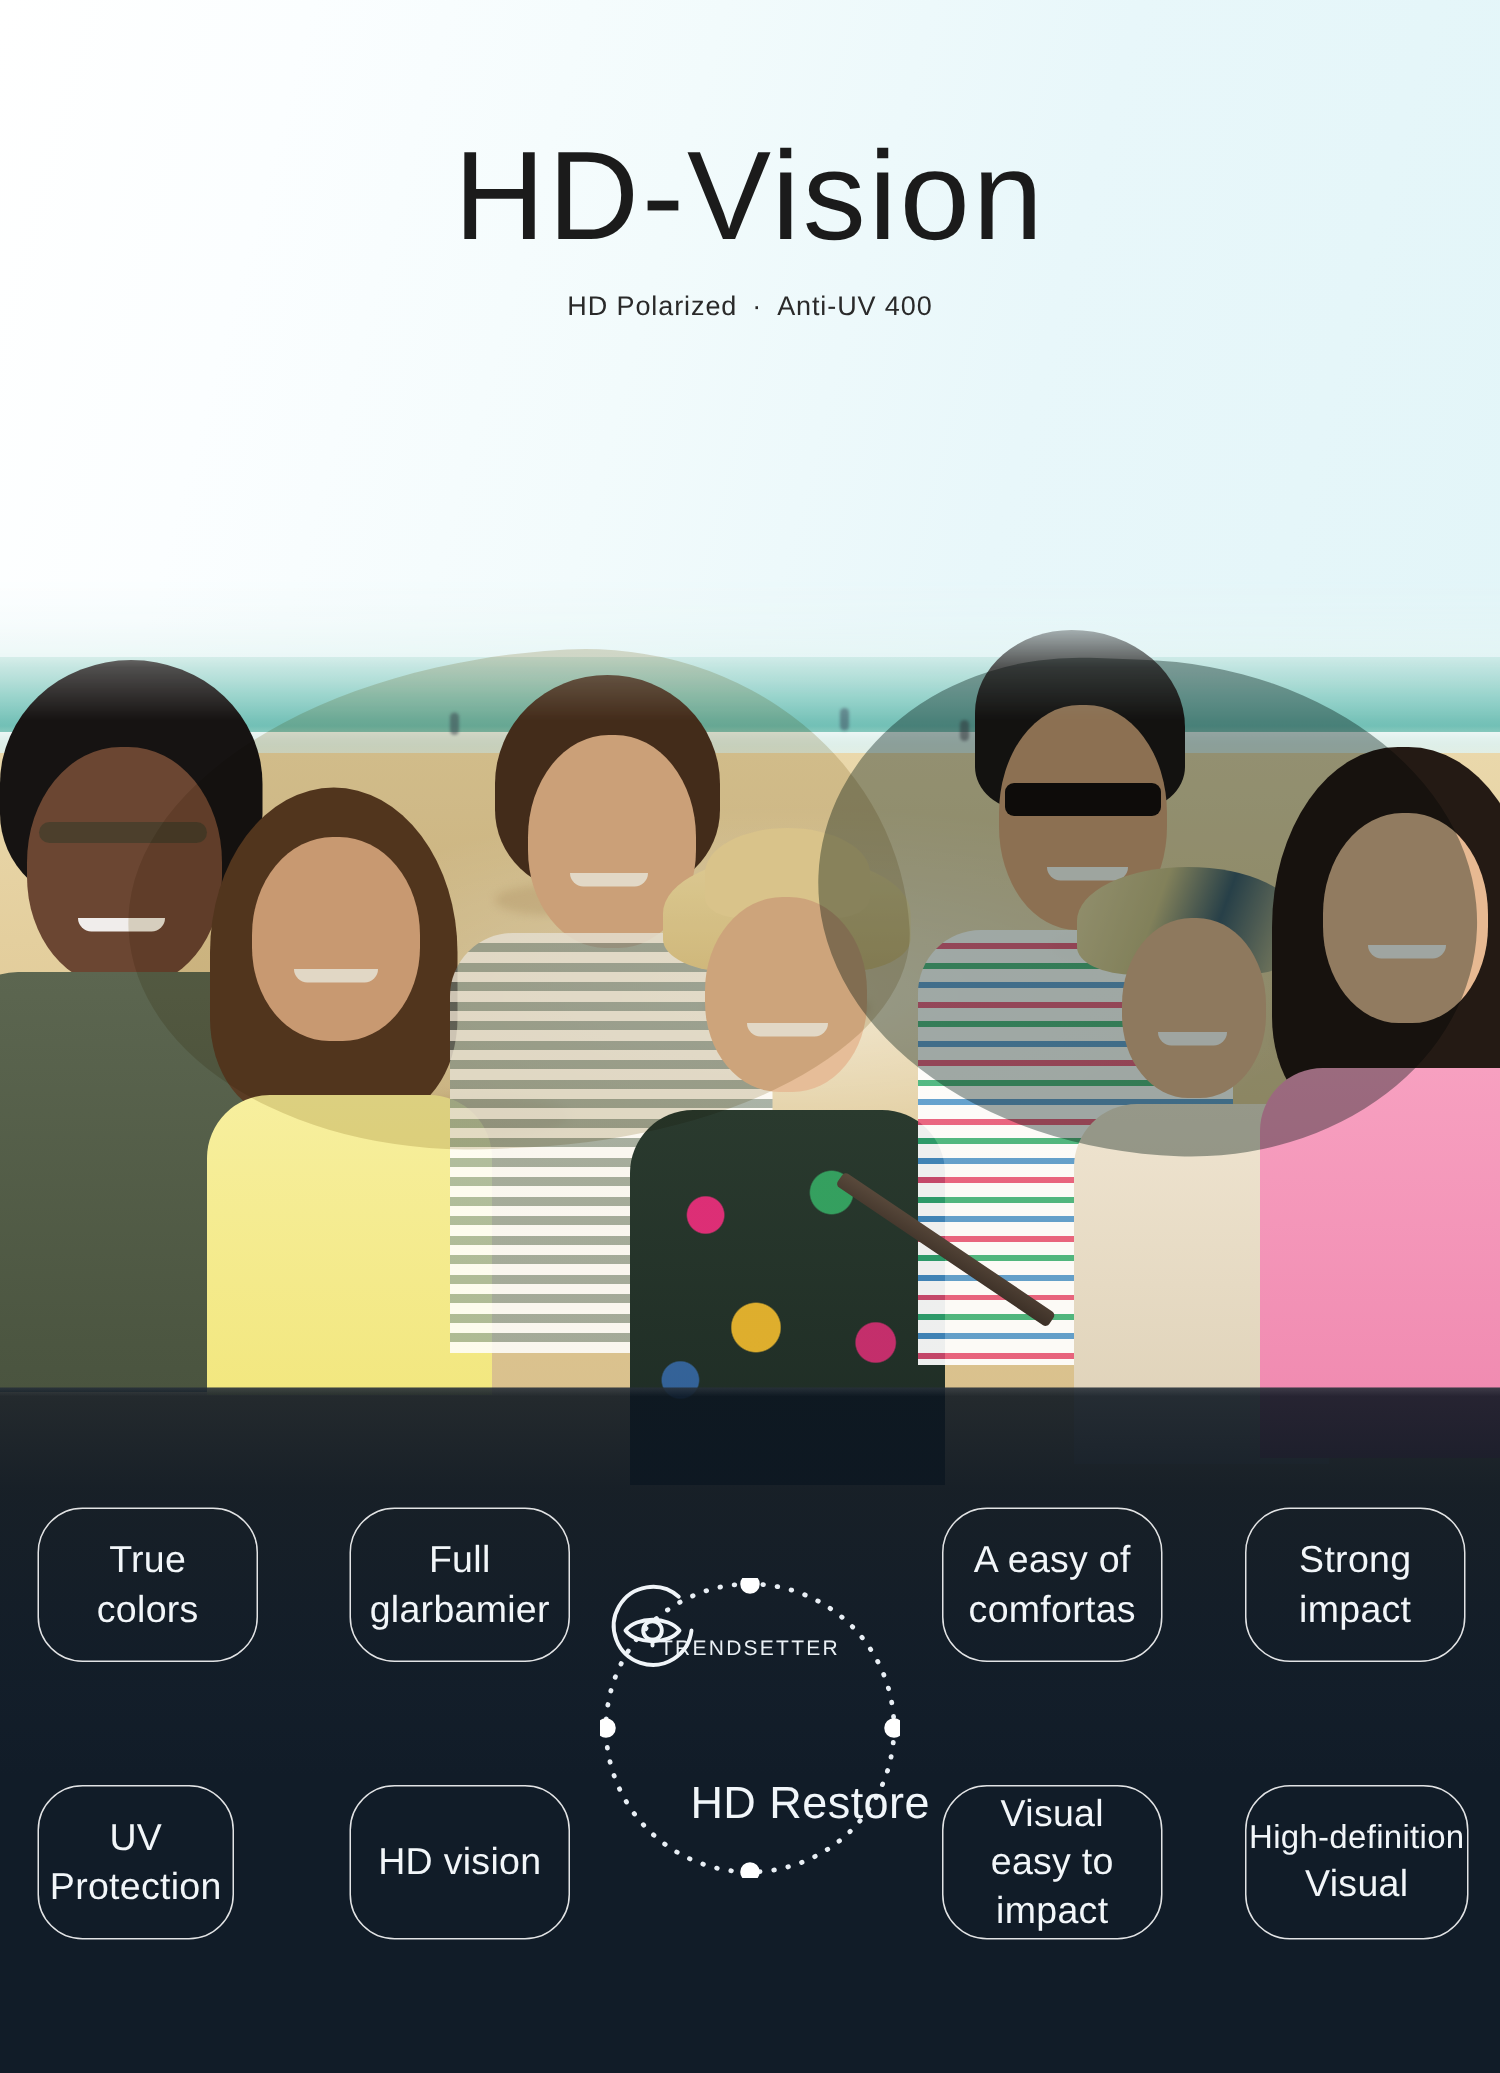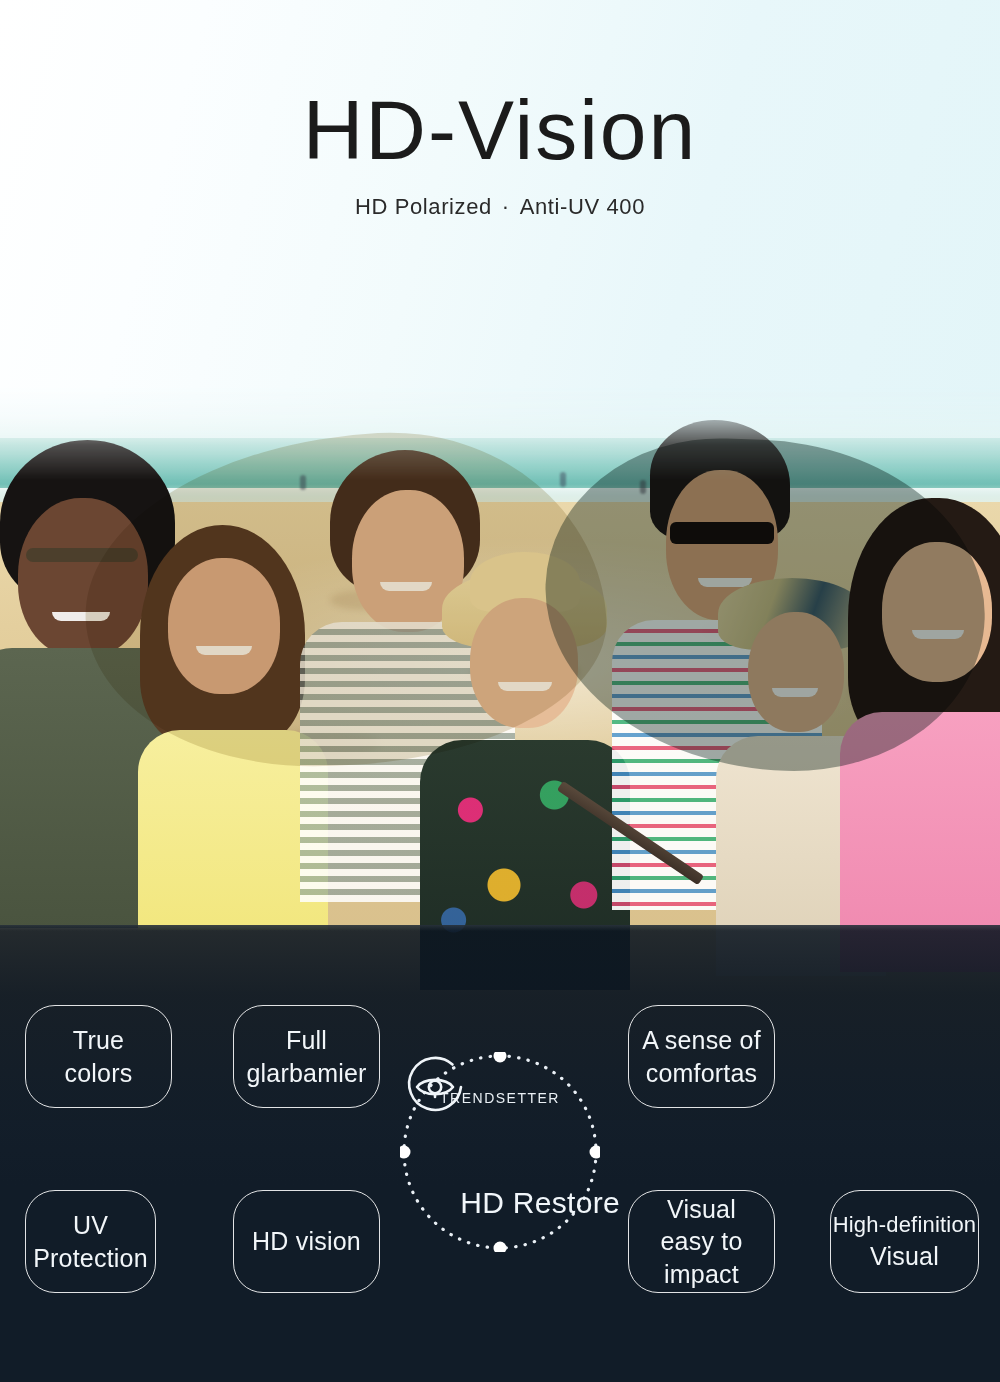--- a/index.html
+++ b/index.html
@@ -42,21 +42,21 @@
     font-size: 84px;
     font-weight: 300;
     letter-spacing: 2px;
     color: #1b1b1b;
     line-height: 1.05;
     font-family: "Liberation Sans", sans-serif;
   }
   .subtitle {
     margin: 0;
     padding-top: 20px;
-    font-size: 22px;
+    font-size: 18px;
     font-weight: 400;
     color: #2a2a2a;
     letter-spacing: 0.6px;
   }
   .subtitle .sep {
     padding: 0 10px;
     color: #2a2a2a;
   }
 
   
@@ -360,25 +360,31 @@
 
   <div class="badge" style="left:233px; top:1005px; width:147px; height:103px;">
     <span>
       <span>Full</span><br>
       <span>glarbamier</span>
     </span>
   </div>
 
   <div class="badge" style="left:628px; top:1005px; width:147px; height:103px;">
     <span>
-      <span>A sense of</span><br>
+      <span>A easy of</span><br>
       <span>comfortas</span>
     </span>
   </div>
 
+  <div class="badge" style="left:830px; top:1005px; width:147px; height:103px;">
+    <span>
+      <span>Strong</span><br>
+      <span>impact</span>
+    </span>
+  </div>
 
   <div class="badge" style="left:25px; top:1190px; width:131px; height:103px;">
     <span>
       <span>UV</span><br>
       <span>Protection</span>
     </span>
   </div>
 
   <div class="badge" style="left:233px; top:1190px; width:147px; height:103px;">
     <span>

